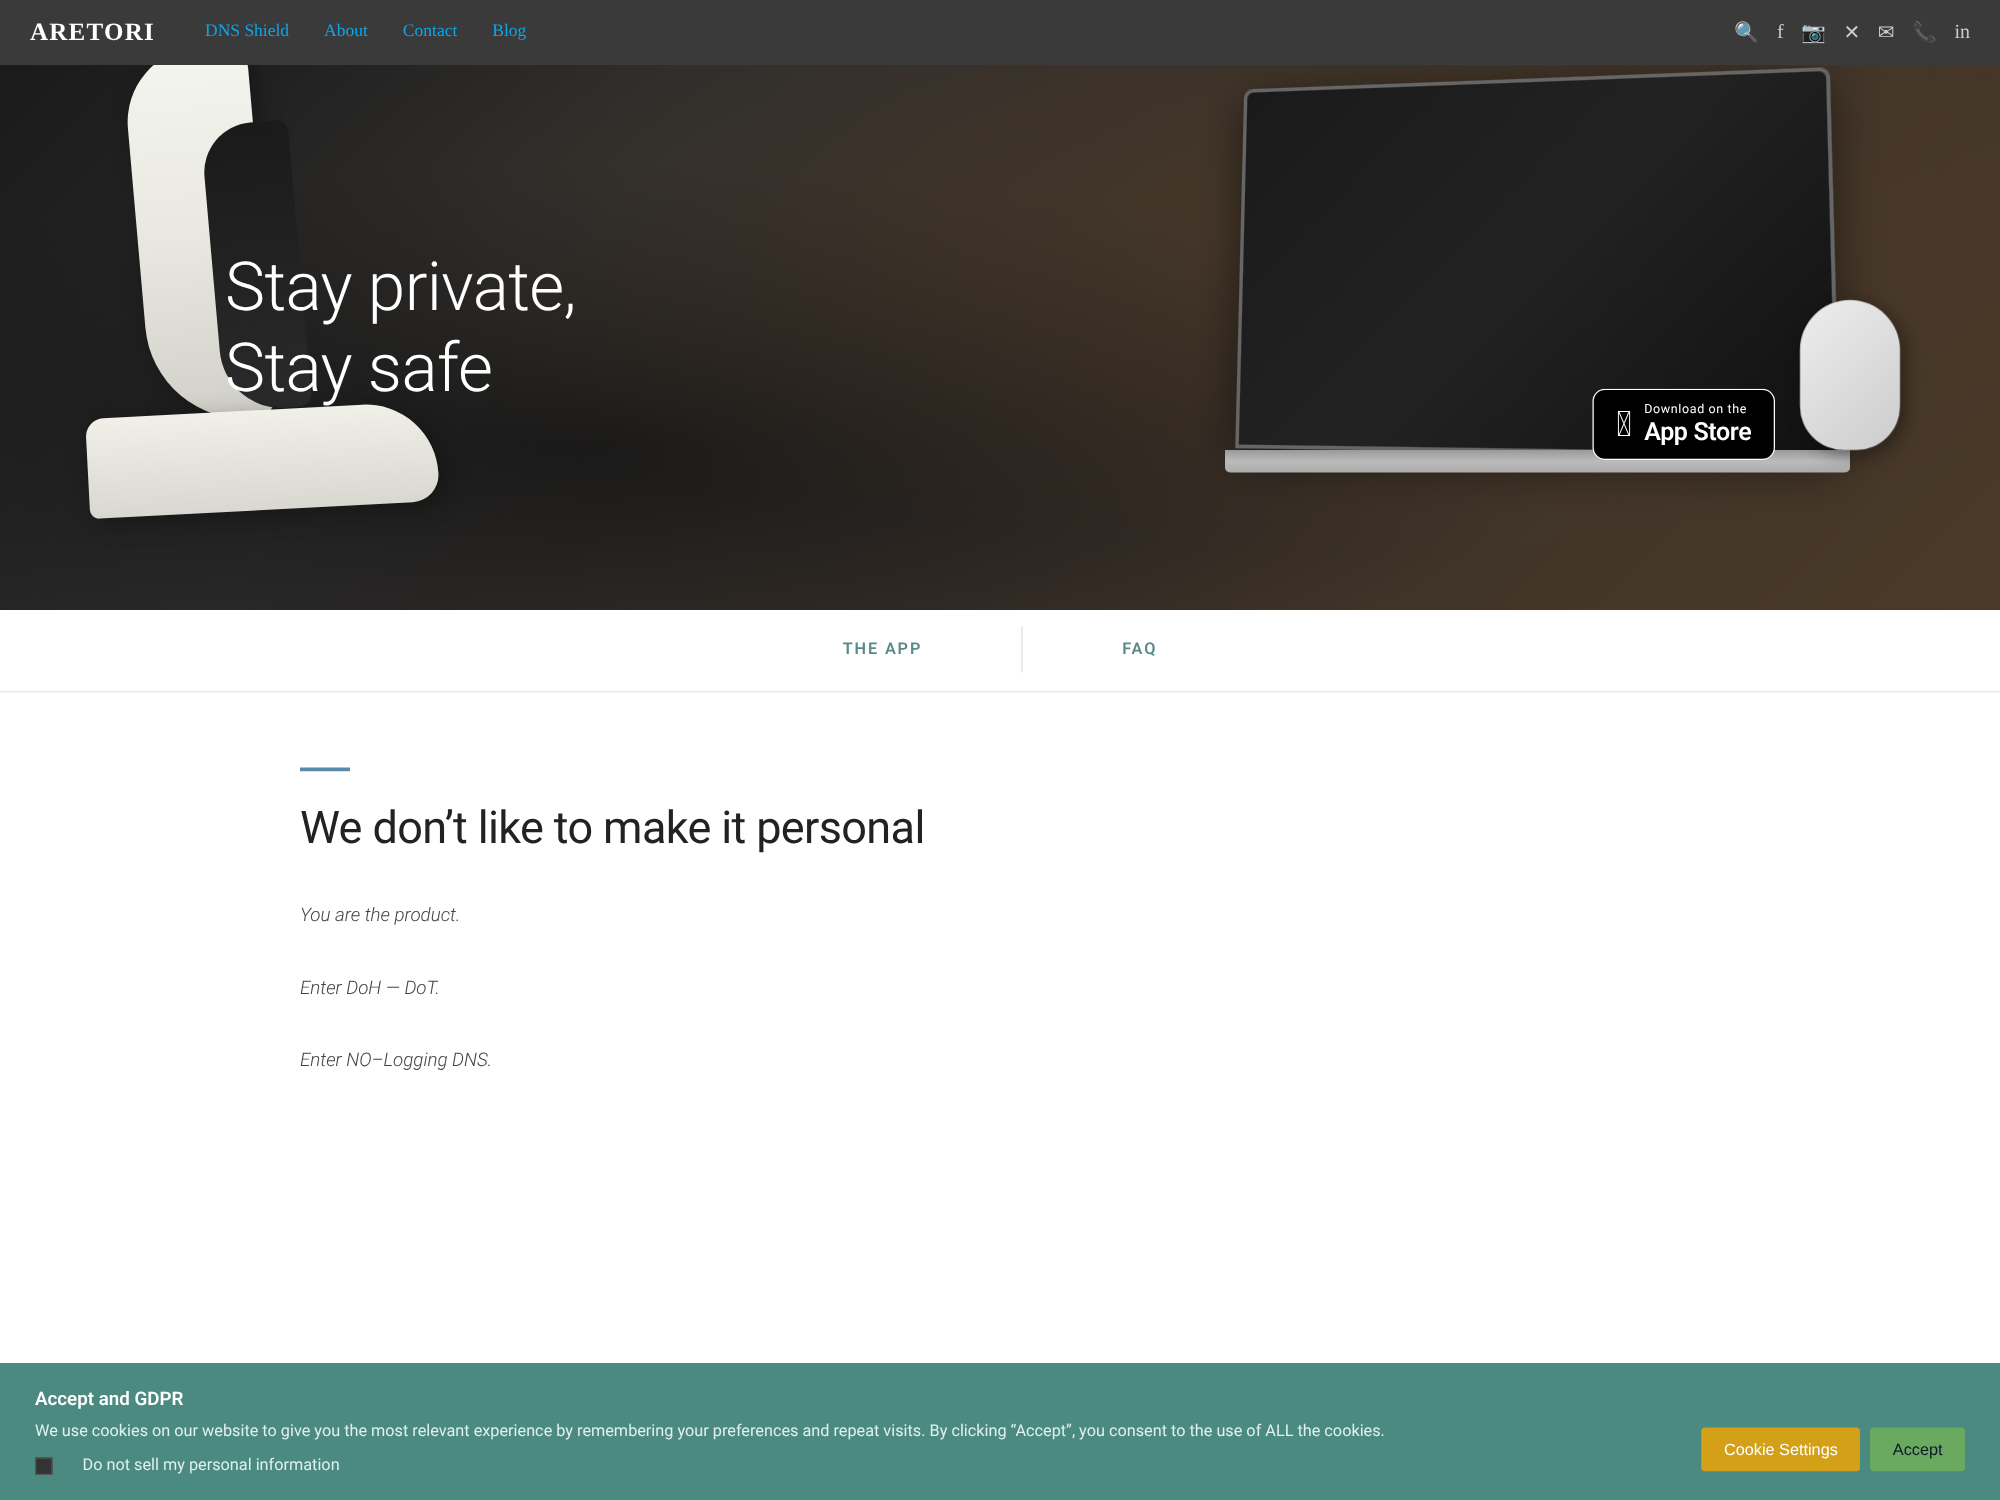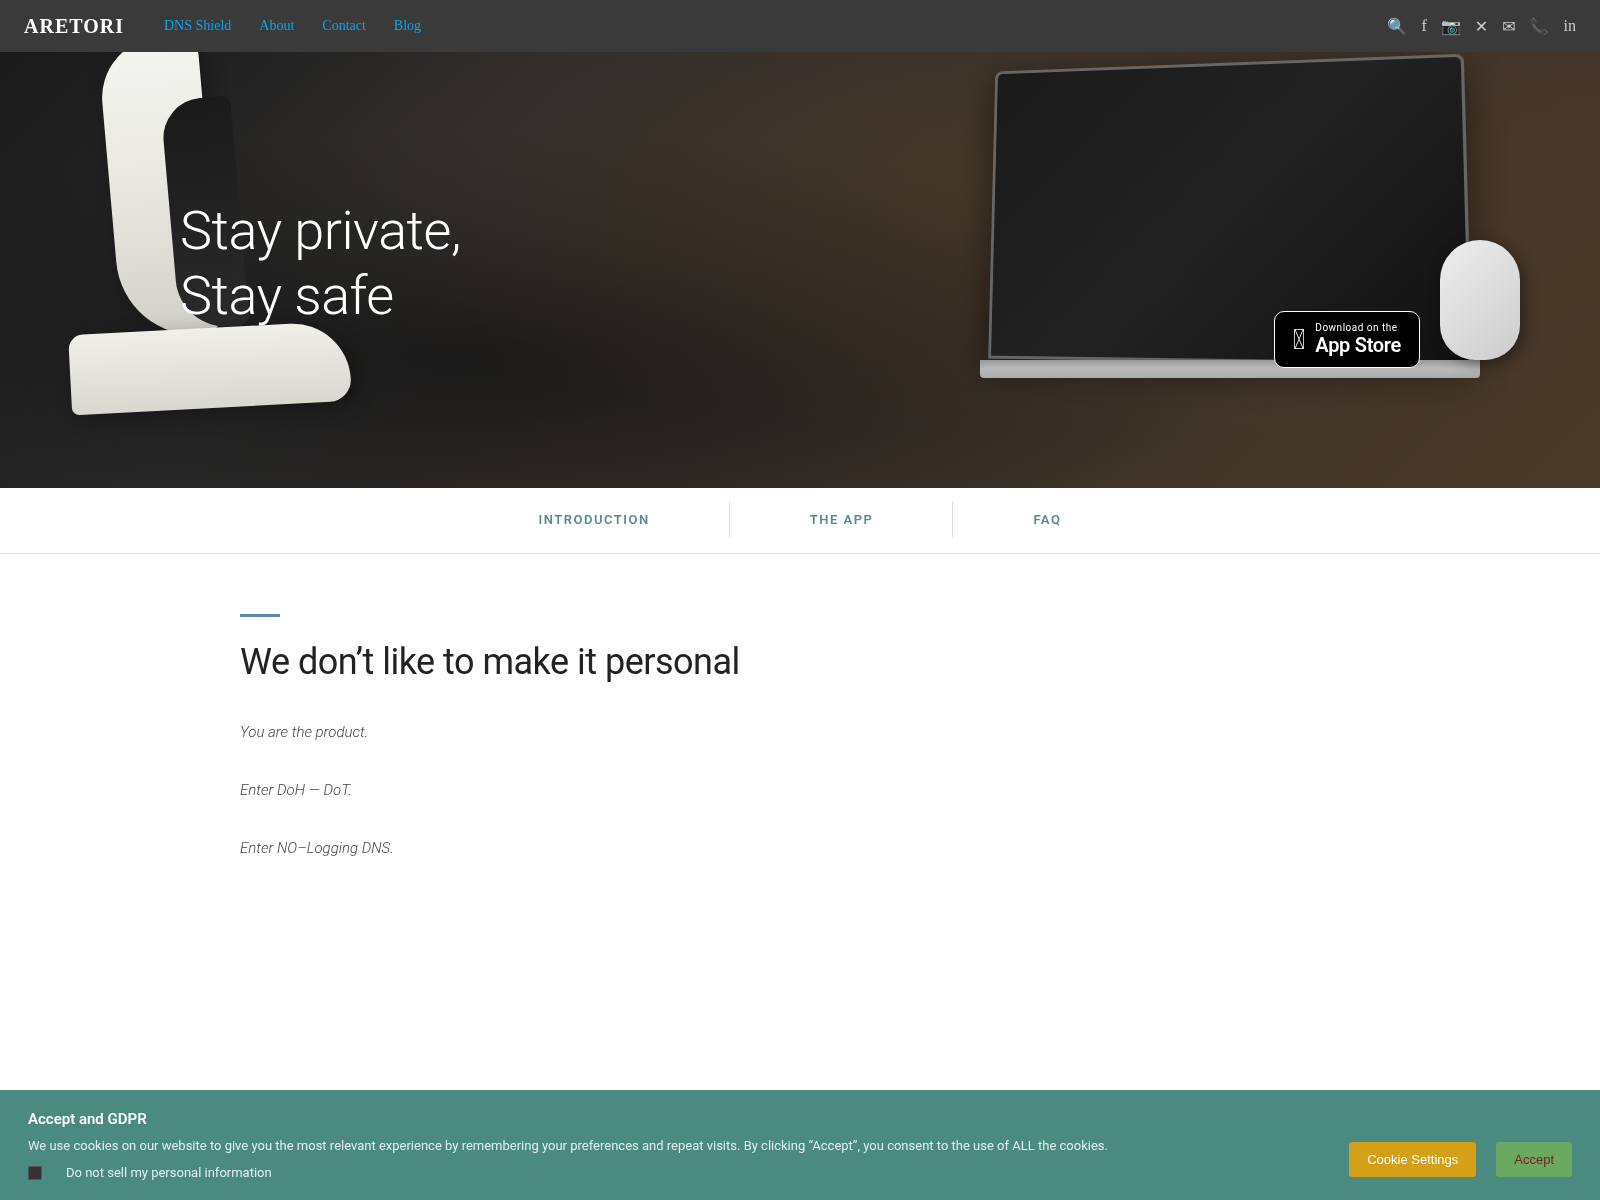--- a/index.html
+++ b/index.html
@@ -294,37 +294,37 @@
       background: #333;
       border: 1px solid #555;
     }
     .cookie-checkbox-label {
       color: #e0f0ee;
       font-size: 13px;
     }
     .cookie-buttons {
       display: flex;
       align-items: flex-start;
-      gap: 20px;
+      gap: 8px;
       align-self: center;
       margin-top: 30px;
     }
     .cookie-settings-btn {
       background: #d4a017;
       color: #fff;
       border: none;
       border-radius: 3px;
       padding: 10px 18px;
       font-size: 13px;
       cursor: pointer;
       white-space: nowrap;
     }
     .cookie-accept-btn {
       background: #6aaa60;
-      color: #7f1d1d;
+      color: #0f172a;
       border: none;
       border-radius: 3px;
       padding: 10px 18px;
       font-size: 13px;
       cursor: pointer;
     }
   </style>
 </head>
 <body>
 
@@ -375,21 +375,20 @@
   <div class="app-store-btn">
     <span class="app-store-icon"></span>
     <div class="app-store-text-container">
       <span class="app-store-label">Download on the</span>
       <span class="app-store-name">App Store</span>
     </div>
   </div>
 </section>
 
 <div class="tabs-section">
-  <div class="tab-item">INTRODUCTION</div>
   <div class="tab-item">THE APP</div>
   <div class="tab-item">FAQ</div>
 </div>
 
 <div class="content-section">
   <div class="section-divider"></div>
   <h2 class="section-heading">We don’t like to make it personal</h2>
   <div class="three-col">
     <div class="col-item">You are the product.</div>
     <div class="col-item">Enter DoH — DoT.</div>

